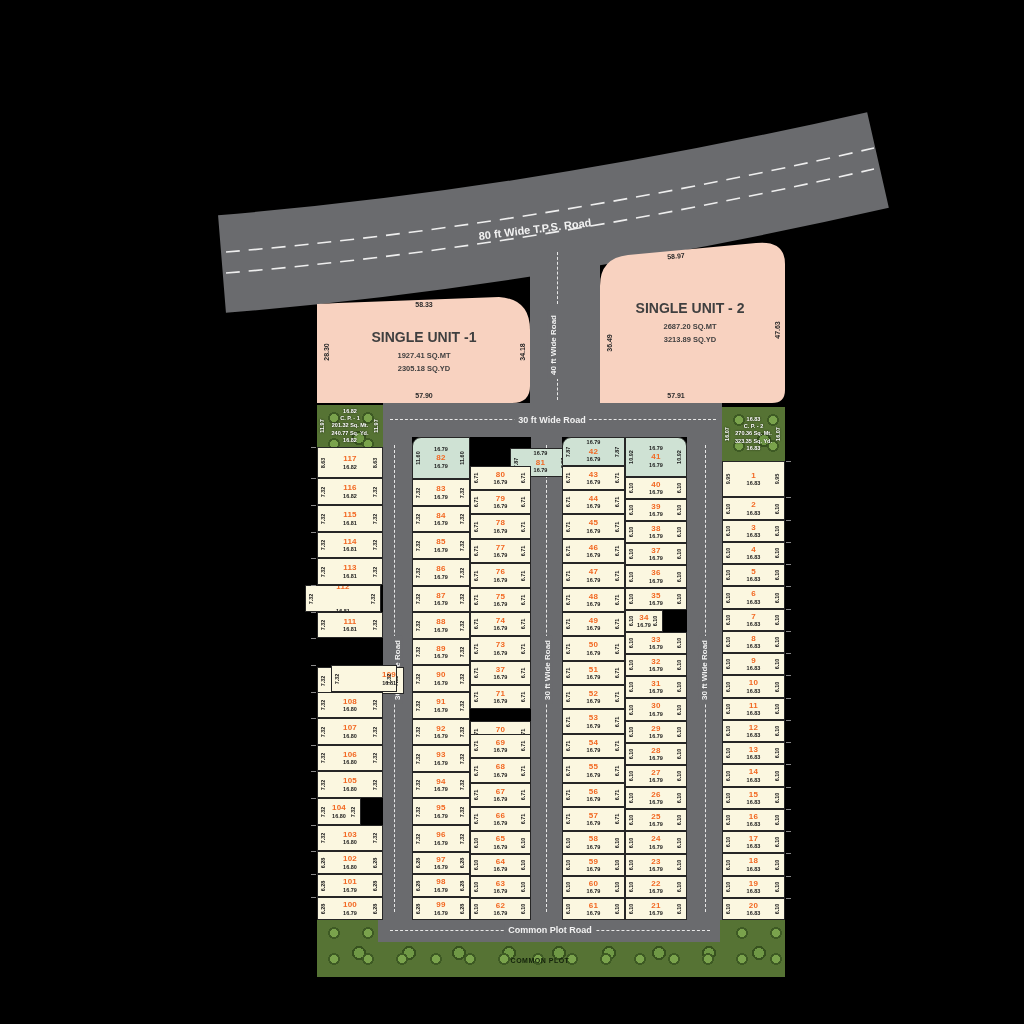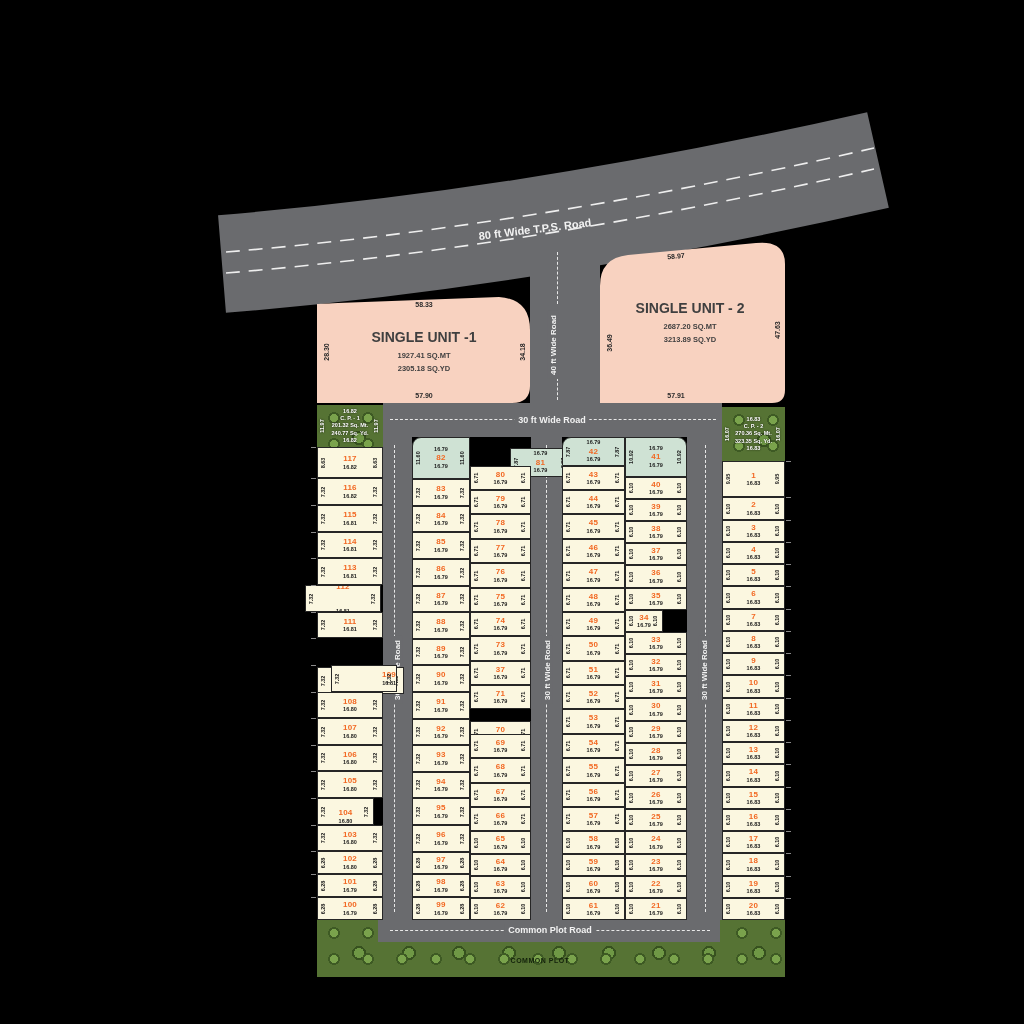--- a/index.html
+++ b/index.html
@@ -208,21 +208,21 @@
         <span class="sdim r">7.32</span>
       </div>
       <div class="tick" style="top: 745px; left: 311px;"></div>
       <div class="plot" style="left: 317px; top: 771px; width: 66px; height: 27px;">
         <span class="pnum">105</span>
         <span class="wdim">16.80</span>
         <span class="sdim l">7.32</span>
         <span class="sdim r">7.32</span>
       </div>
       <div class="tick" style="top: 771px; left: 311px;"></div>
-      <div class="plot" style="left: 317px; top: 798px; width: 57px; height: 27px; justify-content: flex-end;">
+      <div class="plot" style="left: 317px; top: 798px; width: 44px; height: 27px;">
         <span class="pnum">104</span>
         <span class="wdim">16.80</span>
         <span class="sdim l">7.32</span>
         <span class="sdim r">7.32</span>
       </div>
       <div class="tick" style="top: 798px; left: 311px;"></div>
       <div class="plot" style="left: 317px; top: 825px; width: 66px; height: 26px;">
         <span class="pnum">103</span>
         <span class="wdim">16.80</span>
         <span class="sdim l">7.32</span>

